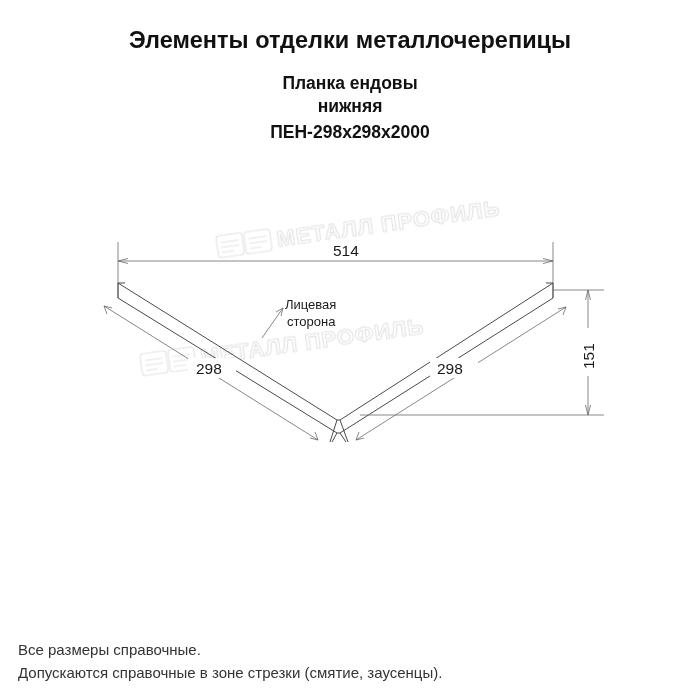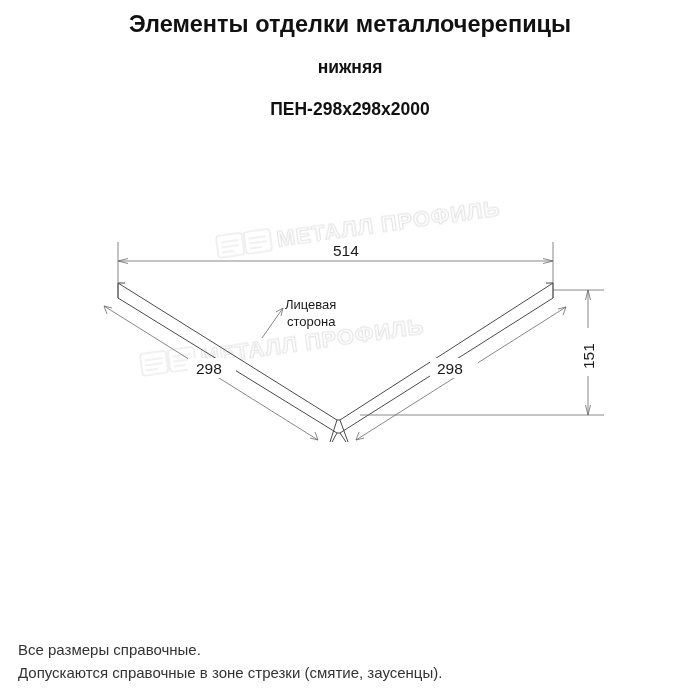--- a/index.html
+++ b/index.html
@@ -14,42 +14,42 @@
     color: #1a1a1a;
     position: relative;
     overflow: hidden;
   }
   .page {
     position: relative;
     width: 700px;
     height: 700px;
   }
   .titles {
-    padding-top: 10px;
+    padding-top: 26px;
     text-align: center;
   }
   .main-title {
     font-size: 23.5px;
     font-weight: bold;
     letter-spacing: 0px;
     color: #111111;
     line-height: 1.2;
   }
   .sub-title {
     margin-top: 18px;
     font-size: 17.5px;
     font-weight: bold;
     color: #111111;
     line-height: 1.32;
   }
   .sub-title .l2 {
     display: block;
   }
   .code-title {
-    margin-top: 20px;
+    margin-top: 4px;
     font-size: 17.5px;
     font-weight: bold;
     color: #111111;
   }
   .drawing {
     position: absolute;
     left: 0;
     top: 180px;
     width: 700px;
     height: 320px;
@@ -105,20 +105,21 @@
   }
 </style>
 </head>
 <body>
 
 <div class="page">
 
   <div class="titles">
     <div class="main-title">Элементы отделки металлочерепицы</div>
     <div class="sub-title">
+      <span>Планка ендовы</span>
       <span class="l2">нижняя</span>
     </div>
     <div class="code-title">ПЕН-298x298x2000</div>
   </div>
 
   <div class="drawing">
     <svg width="700" height="320" viewBox="0 0 700 320" xmlns="http://www.w3.org/2000/svg">
 
       <g opacity="0.95">
 

